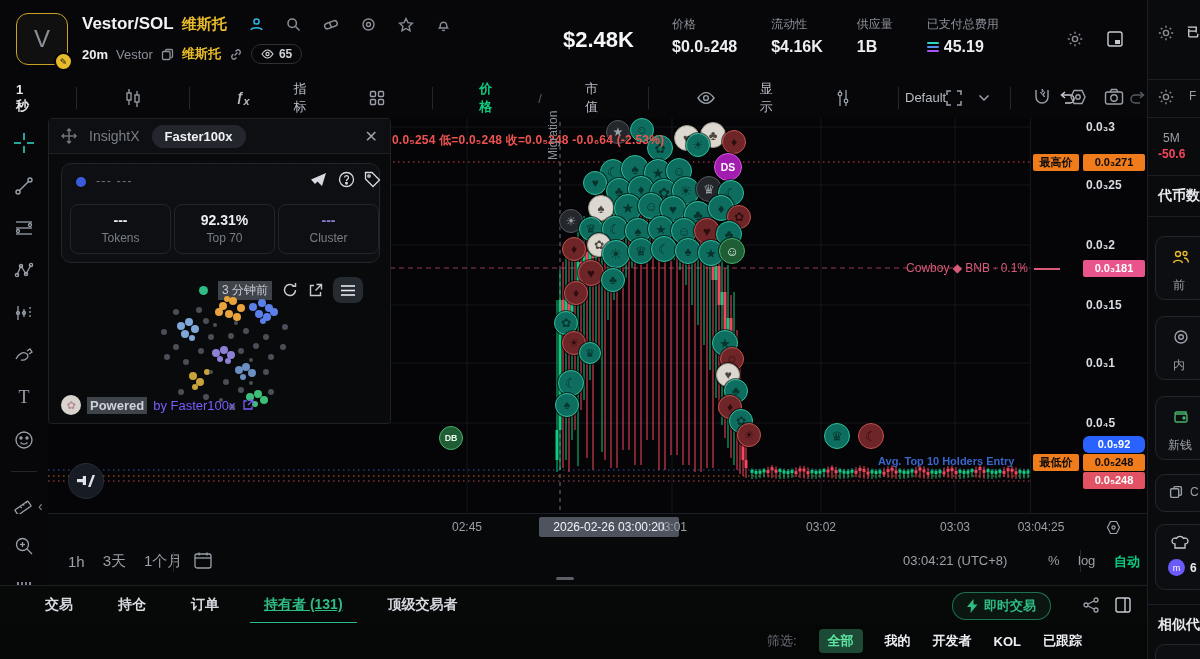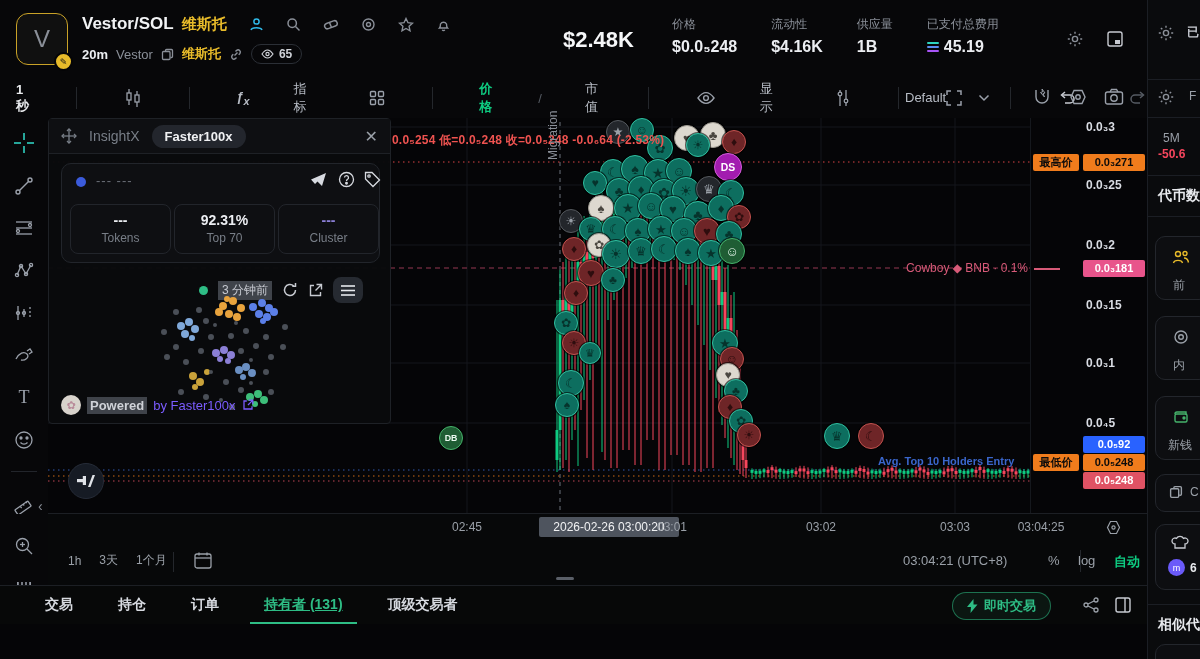--- a/index.html
+++ b/index.html
@@ -50,21 +50,21 @@
   #price-axis{left:1030px;top:118px;width:117px;height:395px;background:#050507;border-left:1px solid #15181d;}
   .ytick{position:absolute;left:55px;font-size:12px;font-weight:bold;color:#d9dce3;}
   .pbadge{position:absolute;height:17px;line-height:17px;font-size:11px;font-weight:bold;text-align:center;border-radius:2px;}
   
   #time-axis{left:48px;top:513px;width:1099px;height:27px;background:#070809;border-top:1px solid #1c1f24;}
   .xtick{position:absolute;top:6px;font-size:12px;color:#9aa0a8;transform:translateX(-50%);}
   #crosshair-time{position:absolute;left:491px;top:3px;width:140px;height:20px;background:#4e545e;color:#f0f1f3;
      font-size:12px;display:flex;align-items:center;justify-content:center;border-radius:2px;}
   
   #bottom-bar{left:48px;top:540px;width:1099px;height:45px;background:#070809;}
-  .range{font-size:12px;color:#9aa0a8;margin-right:18px;}
+  .range{font-size:15px;color:#9aa0a8;margin-right:18px;}
   #clock{font-size:13px;color:#9aa0a8;}
   #drag-handle{left:556px;top:577px;width:18px;height:3px;background:#5a5f68;border-radius:2px;z-index:8;}
   
   #tabs-bar{left:0;top:585px;width:1147px;height:38px;background:#070808;border-top:1px solid #1c1f24;display:flex;align-items:center;}
   .tab{font-size:14px;font-weight:bold;color:#d7dae0;margin-left:45px;position:relative;height:38px;display:flex;align-items:center;}
   .tab.active{color:#2ebd85;text-decoration:underline;}
   .tab.active:after{content:"";position:absolute;left:-14px;right:-14px;bottom:0;height:2px;background:#2ebd85;}
   #instant-btn{position:absolute;left:952px;top:6px;height:26px;border:1px solid rgba(46,189,133,.55);border-radius:14px;
      background:rgba(13,28,21,.7);display:flex;align-items:center;gap:6px;padding:0 14px;color:#2ebd85;font-size:13px;font-weight:bold;}
   
@@ -754,21 +754,21 @@
   <div id="price-axis" class="abs">
       <div class="ytick" style="top: 2px;">0.0₃3</div>
       <div class="ytick" style="top: 60px;">0.0₃25</div>
       <div class="ytick" style="top: 120px;">0.0₃2</div>
       <div class="ytick" style="top: 180px;">0.0₃15</div>
       <div class="ytick" style="top: 238px;">0.0₃1</div>
       <div class="ytick" style="top: 298px;">0.0₄5</div>
       <div class="pbadge" style="left: 2px; top: 36px; width: 46px; background: rgb(240, 124, 28); color: rgb(11, 11, 11);">最高价</div>
       <div class="pbadge" style="left: 52px; top: 36px; width: 62px; background: rgb(240, 124, 28); color: rgb(11, 11, 11);">0.0₃271</div>
       <div class="pbadge" style="left: 52px; top: 142px; width: 62px; background: rgb(232, 84, 139); color: rgb(255, 255, 255);">0.0₃181</div>
-      <div class="pbadge" style="left: 52px; top: 318px; width: 62px; background: rgb(41, 98, 255); color: rgb(255, 255, 255);">0.0₅92</div>
+      <div class="pbadge" style="left: 52px; top: 318px; width: 62px; background: rgb(41, 98, 255); color: rgb(255, 255, 255); border-radius: 6px;">0.0₅92</div>
       <div class="pbadge" style="left: 2px; top: 336px; width: 46px; background: rgb(240, 124, 28); color: rgb(11, 11, 11);">最低价</div>
       <div class="pbadge" style="left: 52px; top: 336px; width: 62px; background: rgb(240, 124, 28); color: rgb(11, 11, 11);">0.0₅248</div>
       <div class="pbadge" style="left: 52px; top: 354px; width: 62px; background: rgb(224, 82, 100); color: rgb(255, 255, 255);">0.0₅248</div>
     </div>
 
   <div id="time-axis" class="abs">
     <div id="crosshair-time">2026-02-26  03:00:20</div>
     <span class="abs" style="left:1057px;top:5px;">
       <svg width="17" height="17" viewBox="0 0 17 17" fill="none" stroke="#9aa0a8" stroke-width="1.2">
           <path d="M5.5 2.5L2.5 8.5l3 6h6l3-6-3-6z"></path>
@@ -829,20 +829,30 @@
         </svg>
       </span>
     <span class="abs" style="left:1114px;top:10px;">
       <svg width="18" height="18" viewBox="0 0 18 18" fill="none" stroke="#c7cad1" stroke-width="1.4">
           <rect x="2" y="2" width="14" height="14" rx="2"></rect>
           <line x1="11" y1="2" x2="11" y2="16"></line>
         </svg>
       </span>
   </div>
 
+  <div id="filter-bar" class="abs">
+    <span id="filter-label">筛选:</span>
+    <span id="filter-options" class="row" style="gap:22px;">
+        <div class="filt active">全部</div>
+        <div class="filt">我的</div>
+        <div class="filt">开发者</div>
+        <div class="filt">KOL</div>
+        <div class="filt">已跟踪</div>
+      </span>
+  </div>
 
   <div id="sidebar" class="abs">
     <span class="abs" style="left:9px;top:24px;">
       <svg width="18" height="18" viewBox="0 0 18 18" fill="none" stroke="#8a8f98" stroke-width="1.4">
           <circle cx="9" cy="9" r="2.6"></circle>
           <path d="M9 1.8v2M9 14.2v2M1.8 9h2M14.2 9h2M3.9 3.9l1.4 1.4M12.7 12.7l1.4 1.4M14.1 3.9l-1.4 1.4M5.3 12.7l-1.4 1.4"></path>
         </svg>
       </span>
     <span class="sb-txt" style="left:39px;top:24px;color:#c7cad1;font-weight:bold;">已</span>
     <div class="sb-hr" style="top:79px;"></div>

